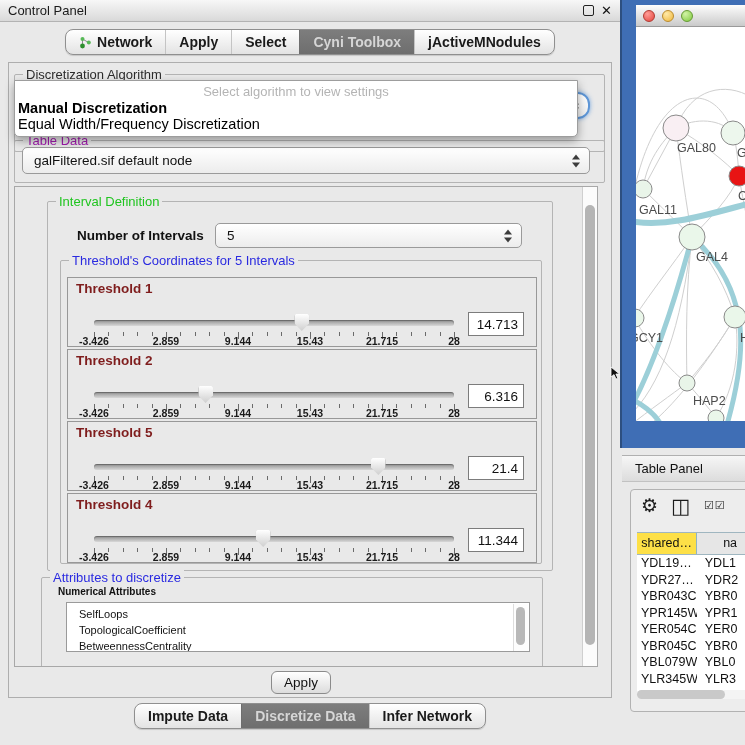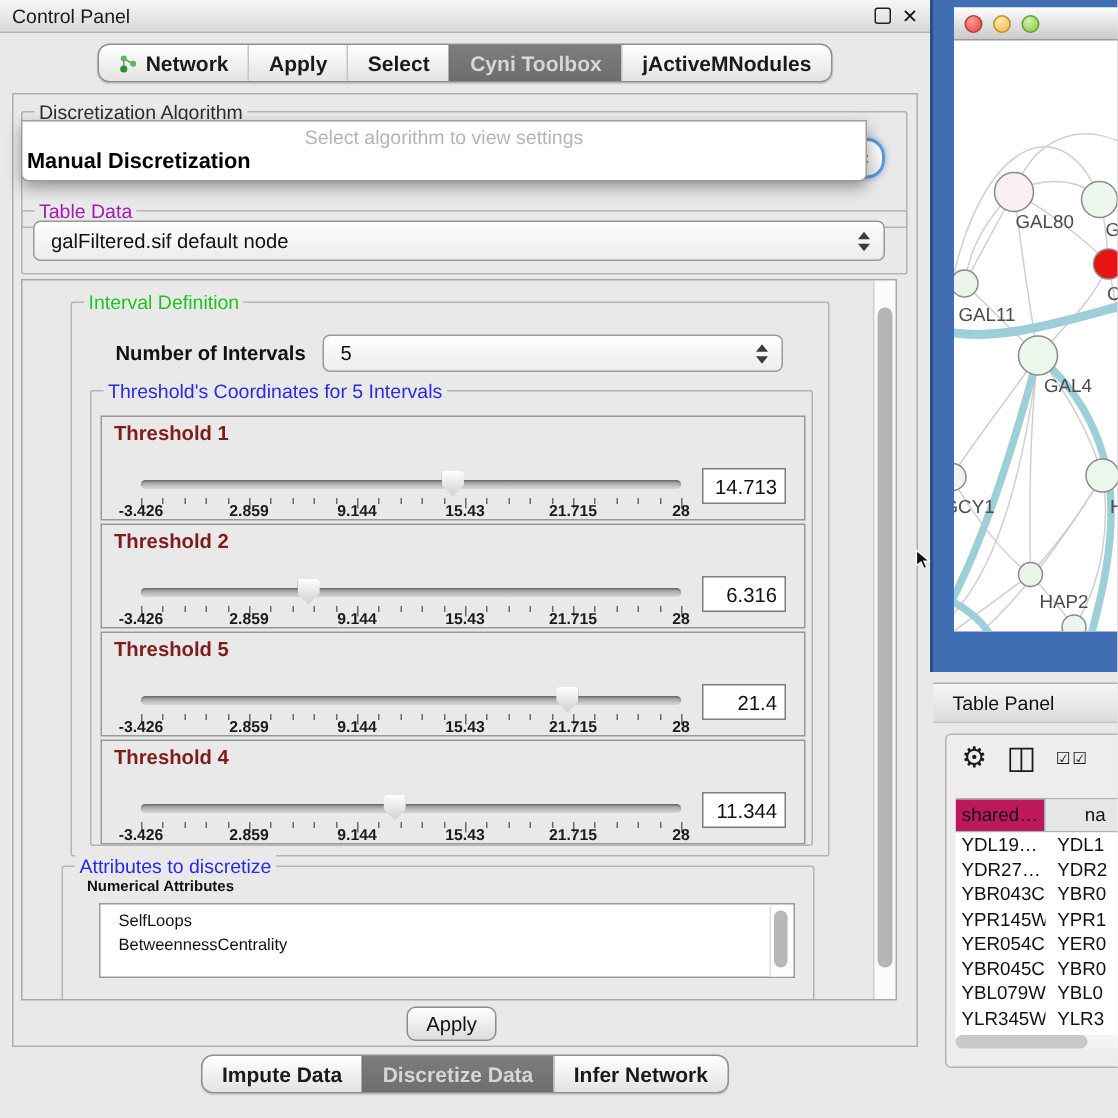--- a/index.html
+++ b/index.html
@@ -89,21 +89,21 @@
   
   .tp-header{left:622px;top:455px;width:123px;height:27px;background:linear-gradient(#f6f6f6,#dcdcdc);
     border-top:1px solid #b0b0b0;border-bottom:1px solid #c2c2c2;display:flex;align-items:center;padding-left:13px;box-sizing:border-box;}
   .tp-box{left:630px;top:489px;width:132px;height:223px;background:#ededed;border:1px solid #b2b2b2;border-radius:4px;box-sizing:border-box;}
   .tp-toolbar{position:absolute;left:10px;top:6px;display:flex;align-items:center;gap:13px;color:#1a1a1a;}
   .gear{font-size:19px;line-height:19px;}
   .splitcol{font-size:21px;line-height:19px;}
   .cbs{font-size:11px;letter-spacing:1px;}
   .tp-table{position:absolute;left:6px;top:42px;width:126px;height:160px;overflow:hidden;background:#fff;}
   .thead{display:flex;height:21px;border-top:1px solid #9fb6c0;border-bottom:1px solid #9fb6c0;}
-  .th1{width:73px;background:#be185d;border-right:1px solid #8fb4c4;text-align:center;line-height:21px;font-size:12.5px;box-sizing:border-box;}
+  .th1{width:73px;background:#fde047;border-right:1px solid #8fb4c4;text-align:center;line-height:21px;font-size:12.5px;box-sizing:border-box;}
   .th2{width:80px;background:#e6e6e6;text-align:center;line-height:21px;font-size:12.5px;}
   .trow{display:flex;height:16.5px;font-size:12.5px;line-height:16.5px;background:#fff;}
   .trow .c1{width:73px;padding-left:4px;box-sizing:border-box;white-space:nowrap;overflow:hidden;}
   .trow .c2{width:80px;padding-left:8px;box-sizing:border-box;white-space:nowrap;overflow:hidden;}
   .hsb{position:absolute;left:6px;top:200px;width:126px;height:9px;background:#f4f4f4;border-radius:5px;}
   .hsb .hthumb{position:absolute;left:0;top:0;width:88px;height:9px;background:#c9c9c9;border-radius:5px;}
   .cursor{left:610px;top:366px;width:12px;height:14px;z-index:40;}
 </style>
 </head>
 <body>
@@ -150,20 +150,21 @@
 <div class="abs group" style="left:14px;top:74px;width:591px;height:78px;">
   <span class="glabel" style="color:#2c2c2c;">Discretization Algorithm</span>
 </div>
 <div class="abs combo focus" style="left:22px;top:92px;width:568px;height:27px;z-index:5;">
   <span class="spin"></span>
 </div>
 <div class="abs popup">
   <div class="ph">Select algorithm to view settings</div>
   <div id="algo-options">
       <div class="opt b">Manual Discretization</div>
+      <div class="opt">Equal Width/Frequency Discretization</div>
     </div>
 </div>
 
 <div class="abs group" style="left:14px;top:140px;width:591px;height:43px;">
   <span class="glabel" style="color:#a21caf;">Table Data</span>
 </div>
 <div class="abs combo" style="left:22px;top:147px;width:568px;height:27px;">
   <span>galFiltered.sif default node</span>
   <span class="spin"></span>
 </div>
@@ -357,20 +358,21 @@
           </div>
         </div>
     </div>
   </div>
   <div class="group" style="left:26px;top:390px;width:502px;height:95px;">
     <span class="glabel blue">Attributes to discretize</span>
     <span class="attrlabel" style="left:16px;top:8px;">Numerical Attributes</span>
     <div class="attrlist" style="top:24px;">
       <div id="attr-items">
           <div class="item">SelfLoops</div>
+          <div class="item">TopologicalCoefficient</div>
           <div class="item">BetweennessCentrality</div>
         </div>
       <div class="attrsb">
           <div class="vthumb"></div>
         </div>
     </div>
   </div>
   <div class="vsb">
     <div class="vthumb" style="top:18px;height:440px;"></div>
   </div>

